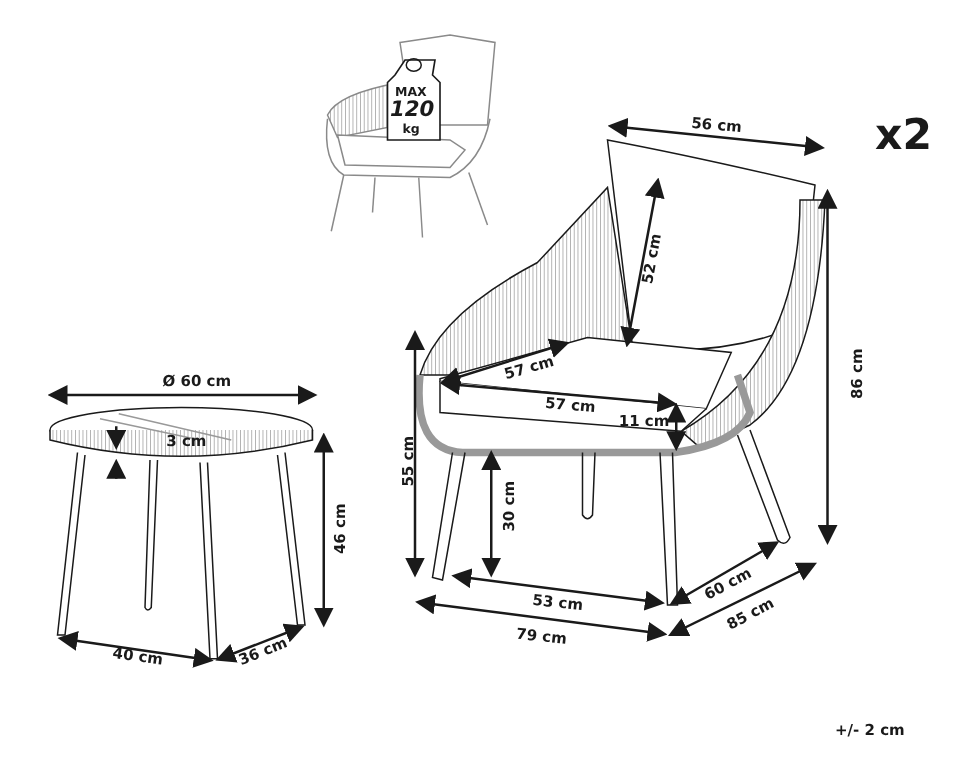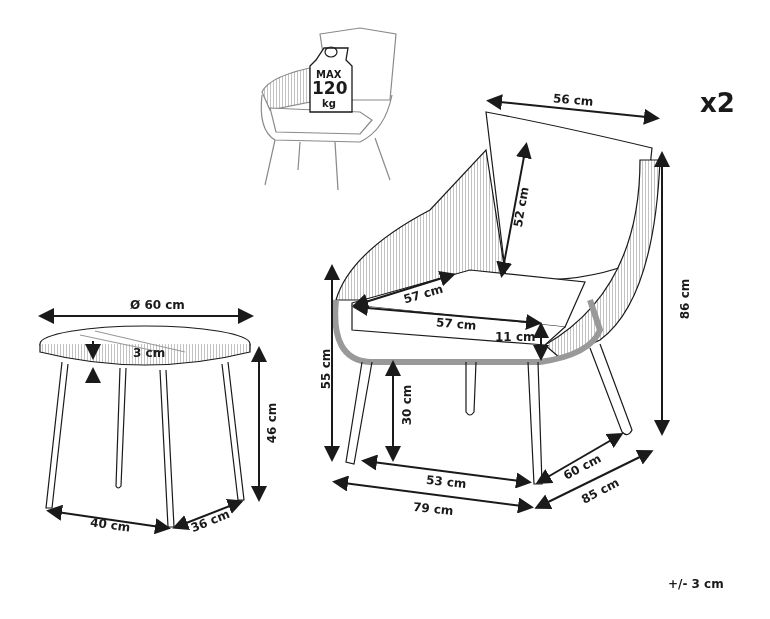--- a/index.html
+++ b/index.html
@@ -1,21 +1,21 @@
 <!DOCTYPE html>
 <html><head>
 <meta charset="utf-8">
 <style>
   html, body { margin: 0; padding: 0; background: #ffffff; }
   body { width: 770px; height: 619px; position: relative; overflow: hidden;
          font-family: "DejaVu Sans", "Liberation Sans", sans-serif; color: #1a1a1a; }
   svg.drawing { position: absolute; left: 0; top: 0; }
   .lbl { position: absolute; font-size: 12px; font-weight: bold; white-space: nowrap; color: #1a1a1a; }
   .rot { transform-origin: center center; }
-  .big { font-size: 26px; font-weight: bold; }
+  .big { font-size: 34px; font-weight: bold; }
 </style>
 </head>
 <body>
 
 <svg class="drawing" width="770" height="619" viewBox="0 0 770 619">
   <defs>
     <marker id="ah" markerWidth="8" markerHeight="8" refX="6" refY="4" orient="auto-start-reverse">
       <path d="M0,0 L8,4 L0,8 z" fill="#1a1a1a"></path>
     </marker>
     <pattern id="weave" width="3" height="3" patternUnits="userSpaceOnUse">
@@ -90,25 +90,25 @@
     <line x1="332" y1="268" x2="332" y2="458" marker-start="url(#ah)" marker-end="url(#ah)"></line>
     <line x1="393" y1="364" x2="393" y2="458" marker-start="url(#ah)" marker-end="url(#ah)"></line>
     <line x1="365" y1="461" x2="528" y2="482" marker-start="url(#ah)" marker-end="url(#ah)"></line>
     <line x1="336" y1="482" x2="530" y2="507" marker-start="url(#ah)" marker-end="url(#ah)"></line>
     <line x1="539" y1="482" x2="620" y2="435" marker-start="url(#ah)" marker-end="url(#ah)"></line>
     <line x1="538" y1="507" x2="650" y2="452" marker-start="url(#ah)" marker-end="url(#ah)"></line>
   </g>
 </svg>
 
 <div class="lbl" style="left:316px;top:69px;font-size:10px;">MAX</div>
-<div class="lbl" style="left:312px;top:78px;font-size:17px;">120</div>
+<div class="lbl" style="left:312px;top:78px;font-size:17px;font-style:italic;">120</div>
 <div class="lbl" style="left:322px;top:98px;font-size:10px;">kg</div>
 
 <div class="lbl big" style="left:700px;top:88px;">x2</div>
-<div class="lbl" style="left:668px;top:577px;">+/- 3 cm</div>
+<div class="lbl" style="left:668px;top:577px;">+/- 2 cm</div>
 
 <div class="lbl" style="left:118px;top:298px;margin-left:12px;">Ø 60 cm</div>
 <div class="lbl" style="left:101px;top:346px;margin-left:32px;">3 cm</div>
 <div class="lbl rot" style="left:252px;top:416px;transform:rotate(-90deg);">46 cm</div>
 <div class="lbl rot" style="left:90px;top:518px;transform:rotate(8deg);">40 cm</div>
 <div class="lbl rot" style="left:190px;top:514px;transform:rotate(-22deg);">36 cm</div>
 
 <div class="lbl rot" style="left:553px;top:93px;transform:rotate(5deg);">56 cm</div>
 <div class="lbl rot" style="left:501px;top:200px;transform:rotate(-80deg);">52 cm</div>
 <div class="lbl rot" style="left:665px;top:292px;transform:rotate(-90deg);">86 cm</div>

